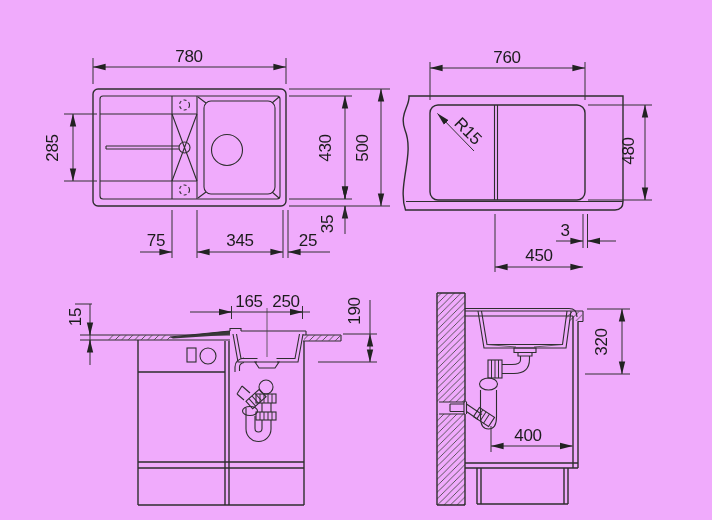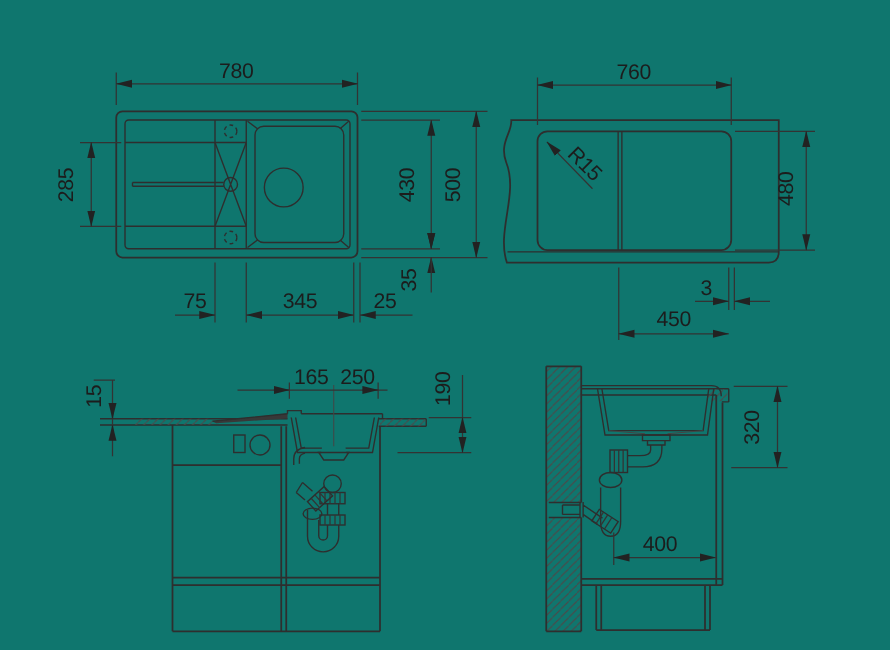--- a/index.html
+++ b/index.html
@@ -1,16 +1,16 @@
 <!DOCTYPE html>
 <html><head>
 <meta charset="utf-8">
 <style>
   html,body{margin:0;padding:0;background:#ffffff;}
-  #page{position:relative;width:712px;height:520px;background:#0f766e;overflow:hidden;}
+  #page{position:relative;width:712px;height:520px;background:#f0abfc;overflow:hidden;}
   svg{display:block;}
   .lw{stroke:#2e2e2e;stroke-width:1.4;fill:none;}
   .lw2{stroke:#2e2e2e;stroke-width:1.1;fill:none;}
   .dim{stroke:#333;stroke-width:1;fill:none;}
   .ctr{stroke:#444;stroke-width:.8;fill:none;}
   .t{font-family:"Liberation Sans",sans-serif;font-size:17px;fill:#1c1c1c;text-anchor:middle;letter-spacing:-0.3px;}
 </style>
 </head>
 <body>
 

